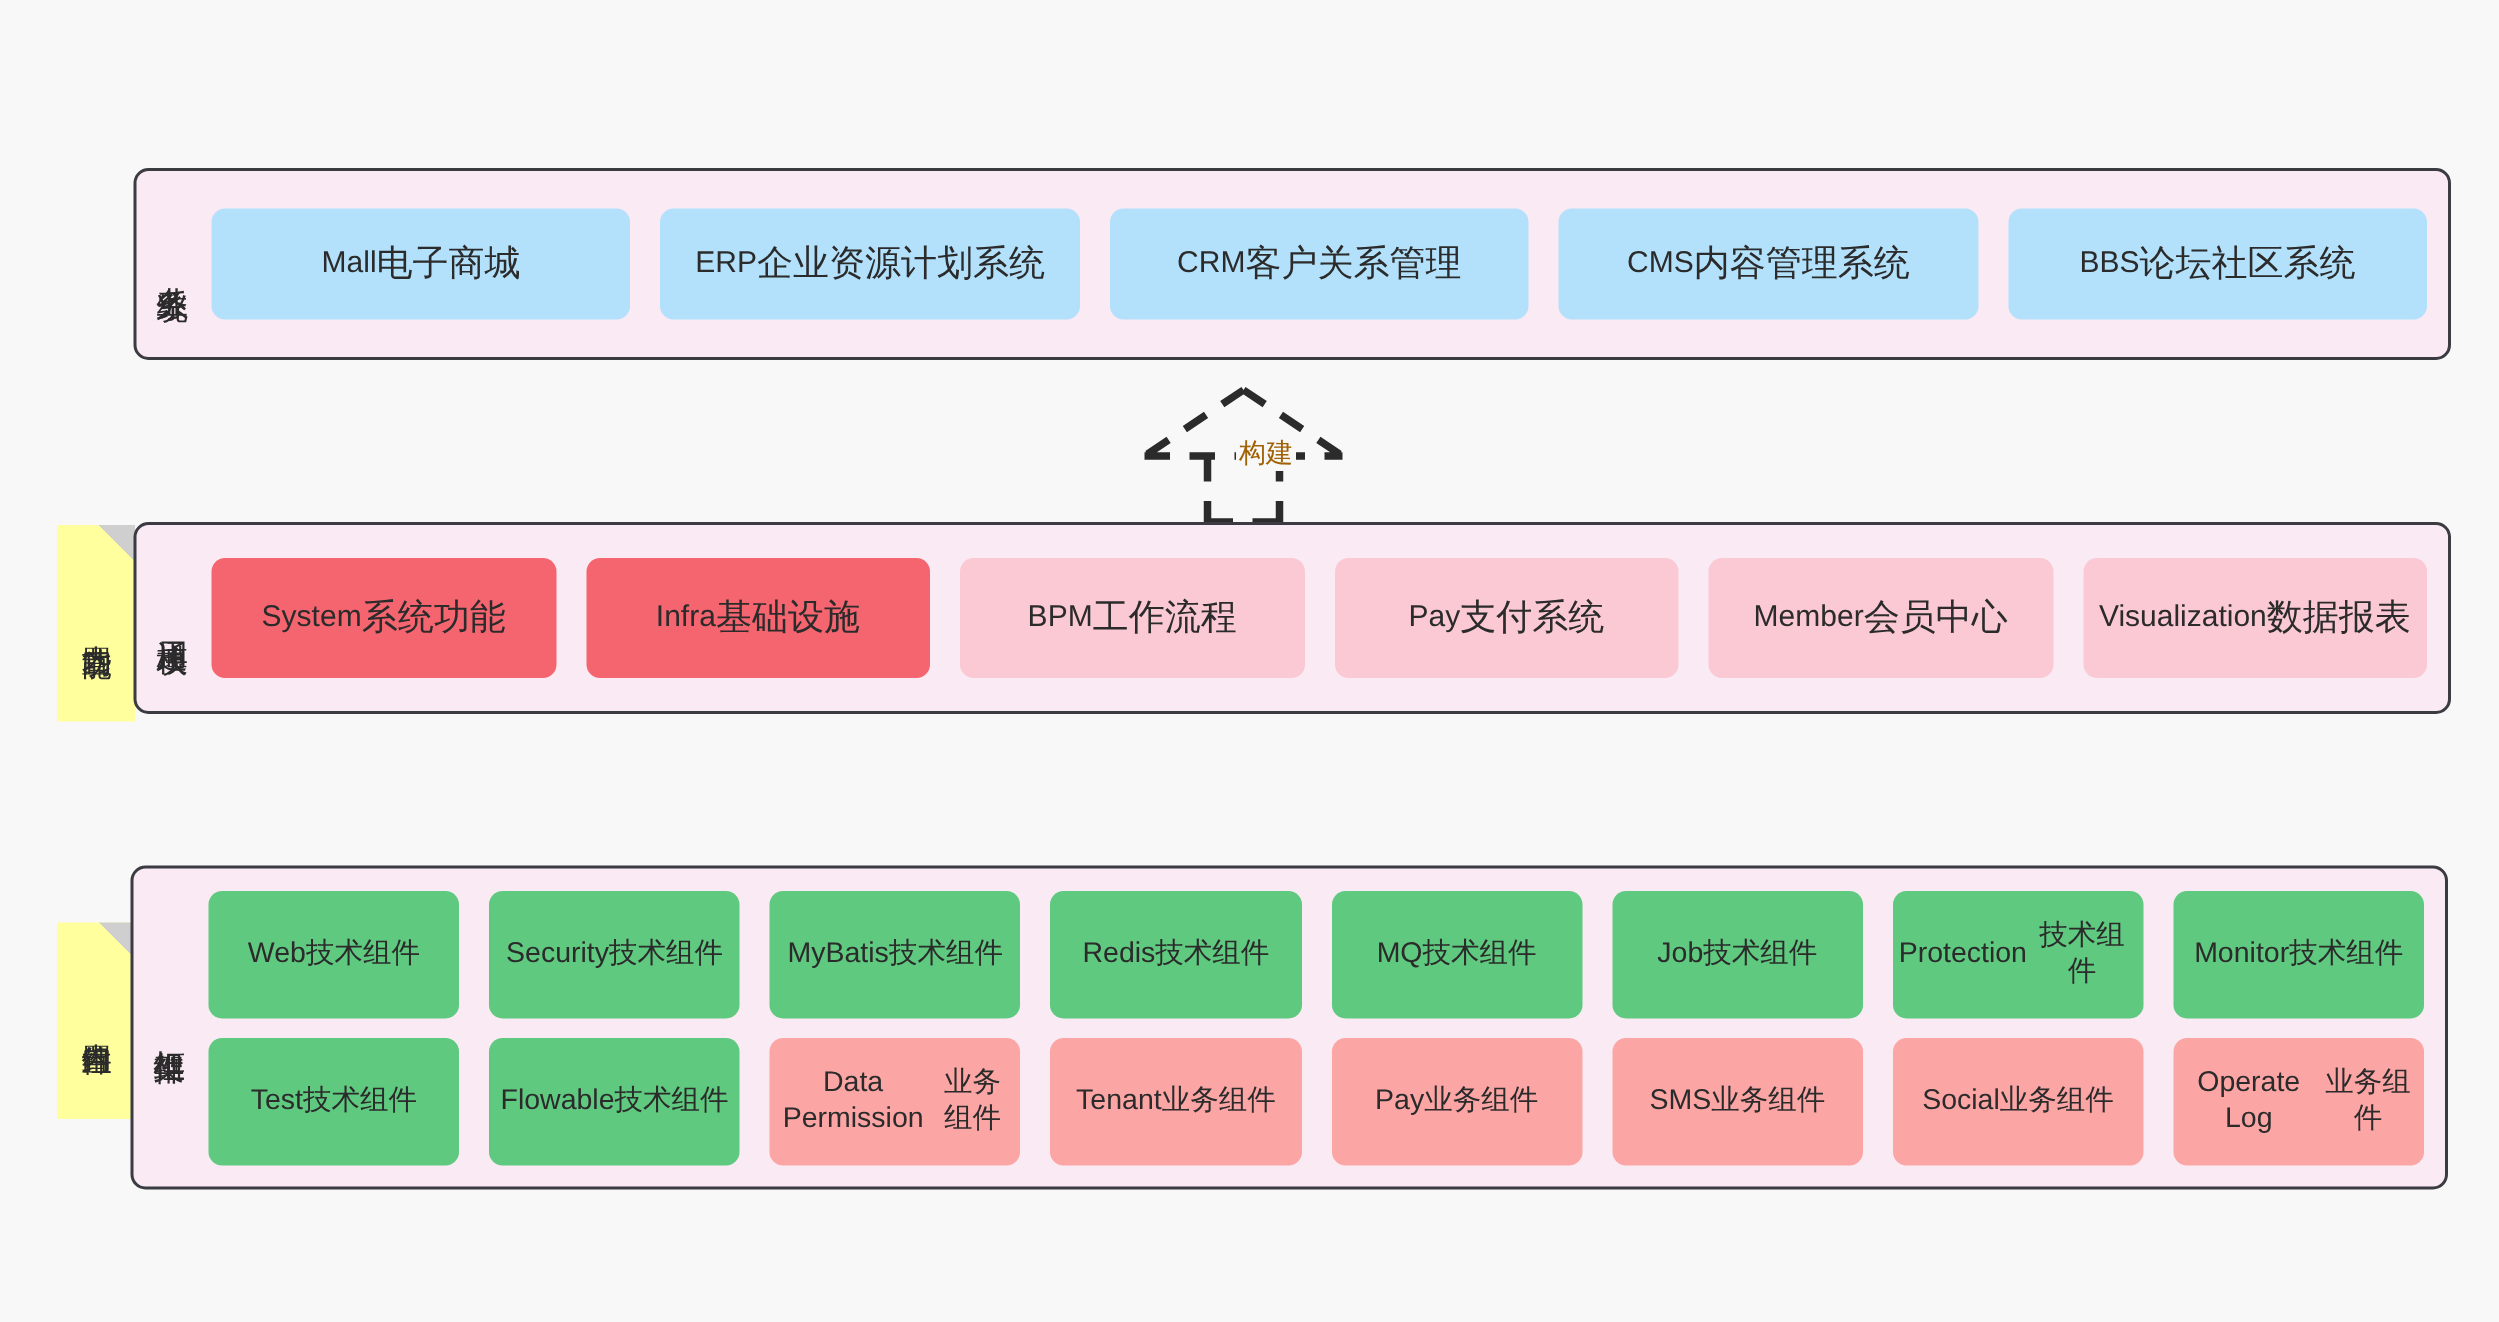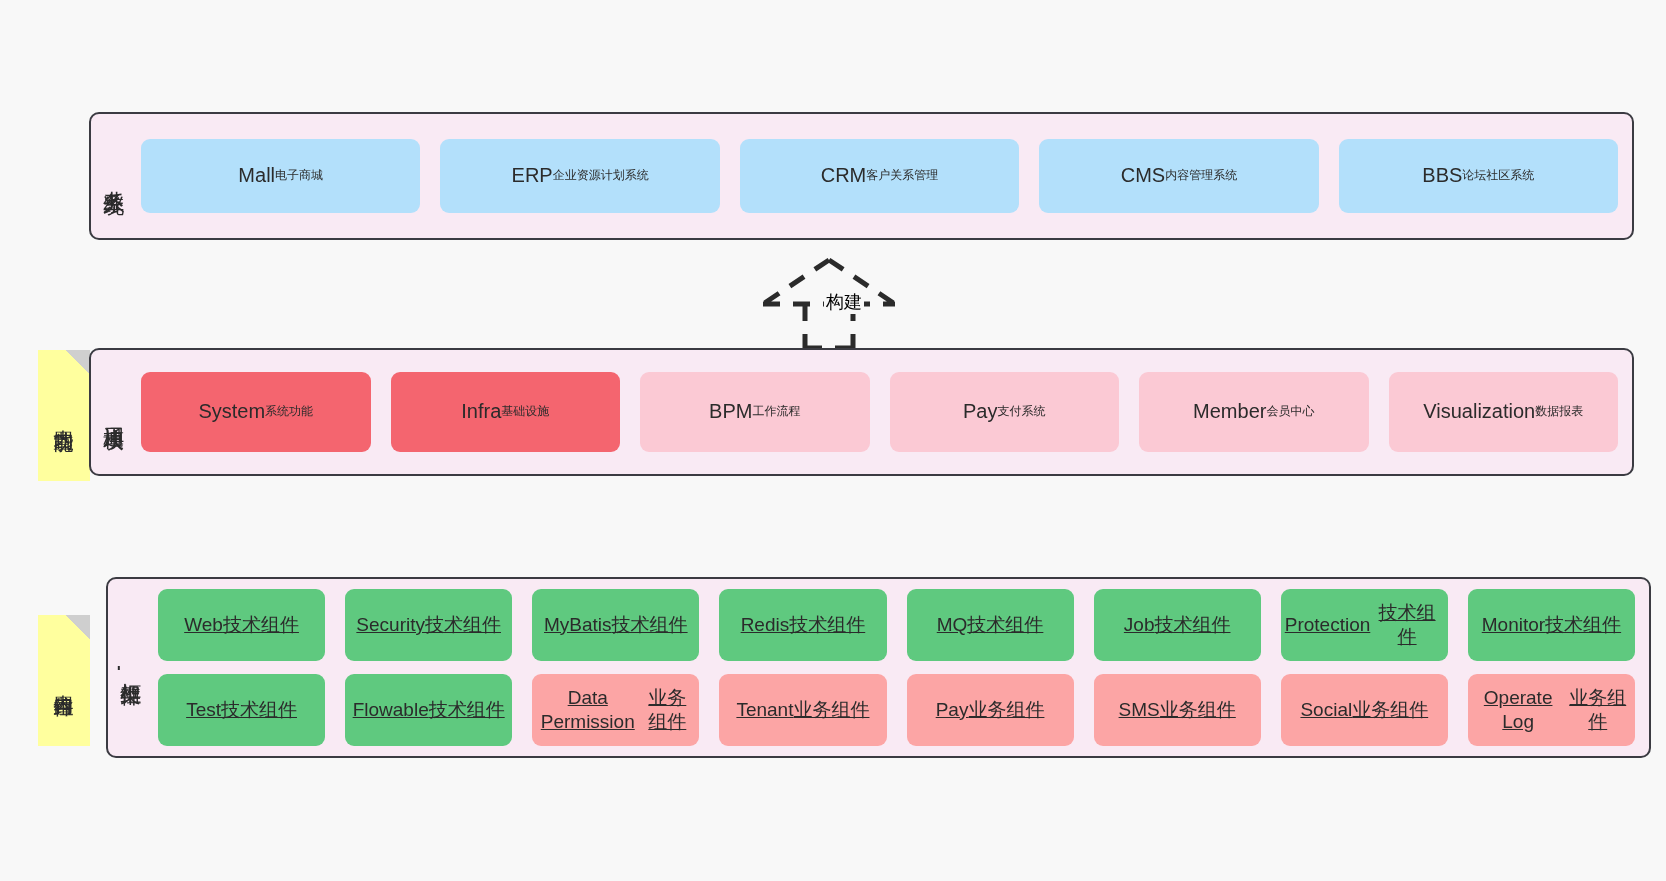--- a/index.html
+++ b/index.html
@@ -57,35 +57,35 @@
     display:flex;
     flex-direction:row;
     align-items:center;
     justify-content:center;
     text-align:center;
     line-height:1.28;
     box-sizing:border-box;
     padding:6px 4px;
   }
   .cell .t1{font-size:20px;}
-  .cell .t2{font-size:12px;}
+  .cell .t2{font-size:24px;}
 
   
   #panel-business{left:89px;top:112px;width:1545px;height:128px;}
   #panel-business .row{height:74px;}
   #panel-business .cell{background:#b3e0fb;}
 
   
   #panel-common{left:89px;top:348px;width:1545px;height:128px;}
   #panel-common .row{height:80px;}
   .c-red{background:#f4656f;}
   .c-pink{background:#fbc9d4;}
 
   
-  #panel-framework{left:106px;top:577px;width:1545px;height:181px;text-decoration:underline;}
+  #panel-framework{left:87px;top:577px;width:1545px;height:216px;}
   #panel-framework .panel-body{gap:13px;padding:10px 14px 10px 4px;}
   #panel-framework .row{height:85px;}
   #panel-framework .cell .t1,#panel-framework .cell .t2{font-size:19px;}
   .c-green{background:#5fc97f;}
   .c-lgreen{background:#fca5a5;}
 
   
   .note{
     position:absolute;
     background:#ffff9e;
@@ -109,21 +109,21 @@
   }
   #note-builtin-features{left:38px;top:350px;width:52px;height:131px;}
   #note-builtin-components{left:38px;top:615px;width:52px;height:131px;}
 
   
   .gen-arrow{position:absolute;}
   .gen-arrow svg{display:block;overflow:visible;}
   .gen-label{
     position:absolute;
     font-size:18px;
-    color:#000000;
+    color:#a16207;
     background:#f8f8f8;
     padding:0 2px;
     white-space:nowrap;
   }
   #arrow-build{left:757px;top:258px;width:145px;height:90px;}
   #arrow-build .gen-label{left:67px;top:32px;}
   #arrow-implement{left:771px;top:492px;width:145px;height:78px;}
   #arrow-implement .gen-label{left:53px;top:25px;}
 </style>
 </head>

